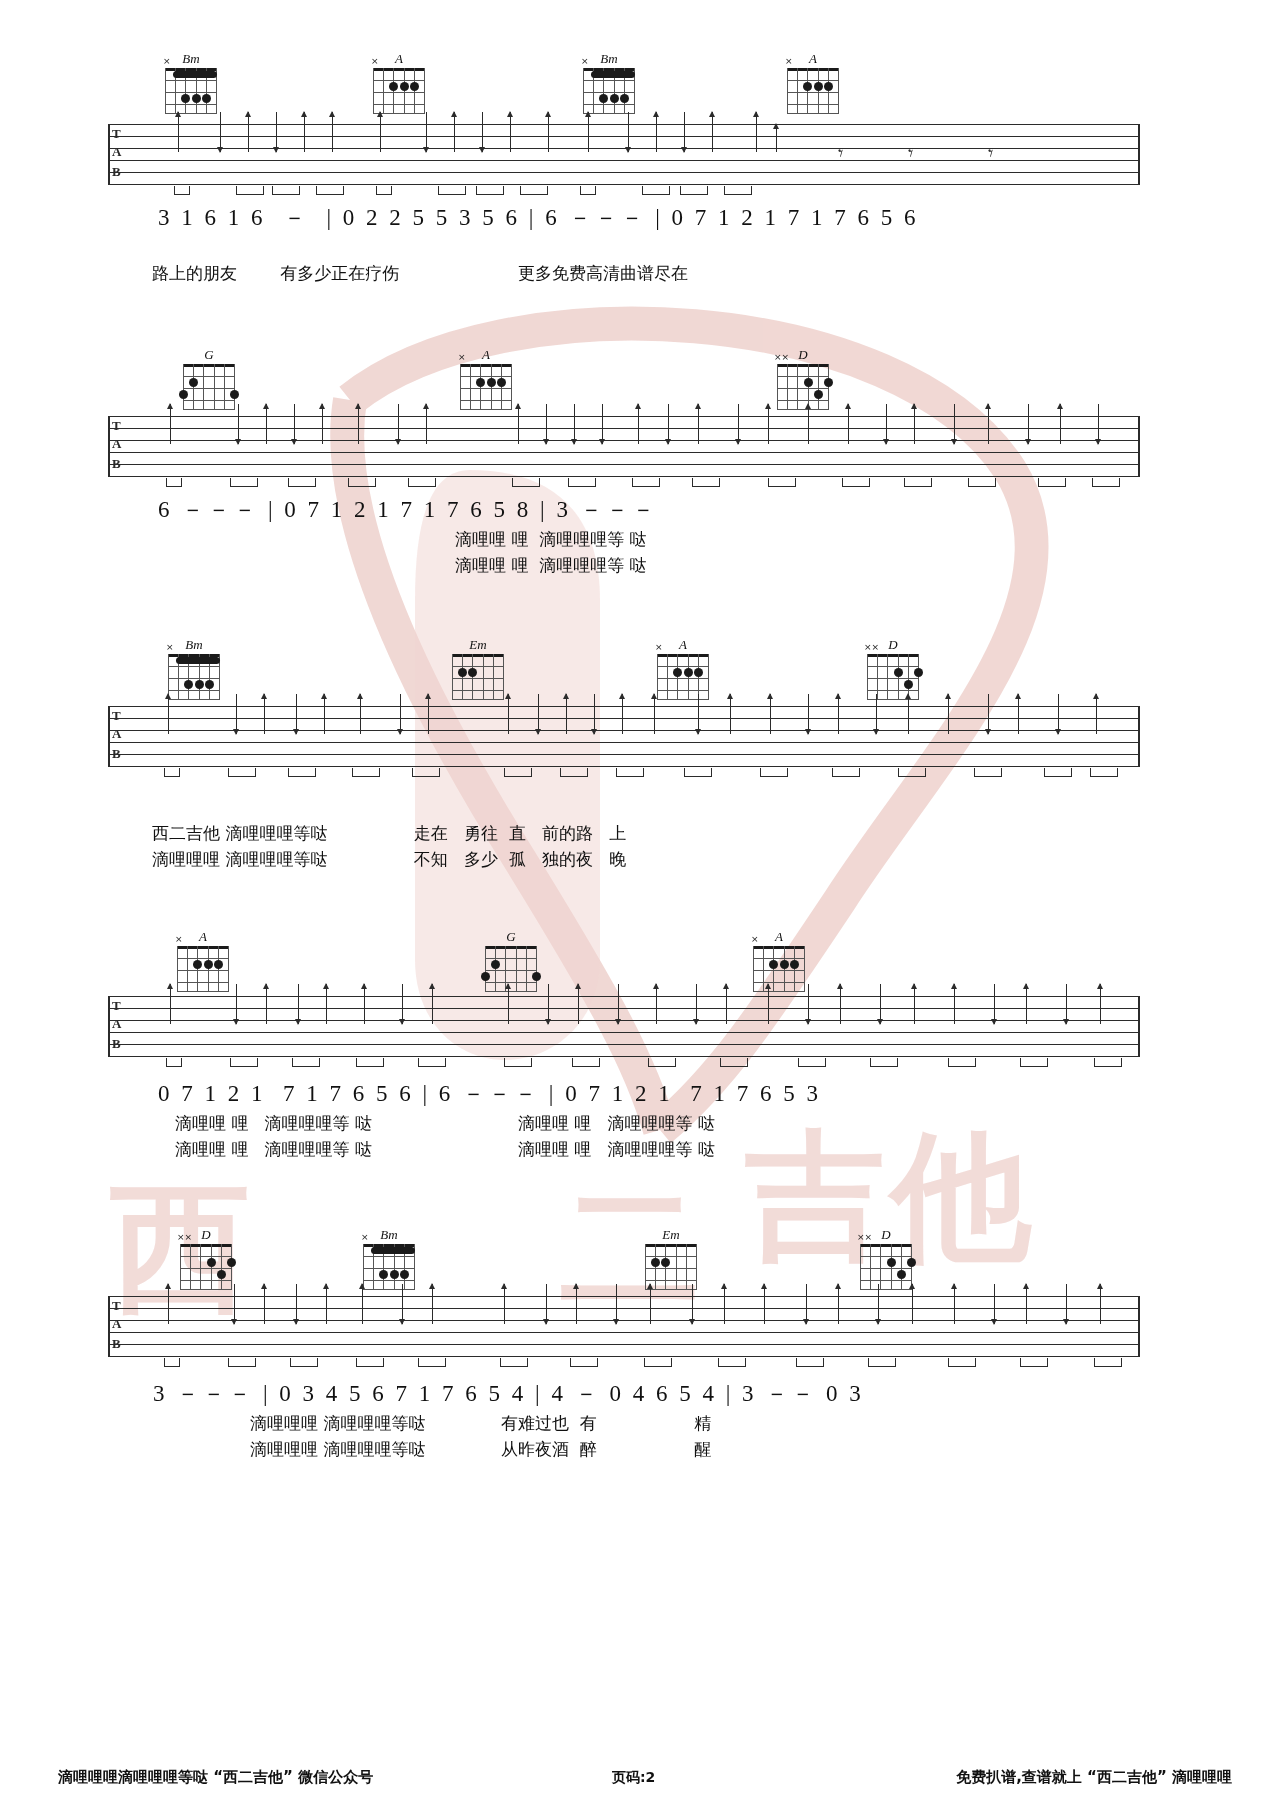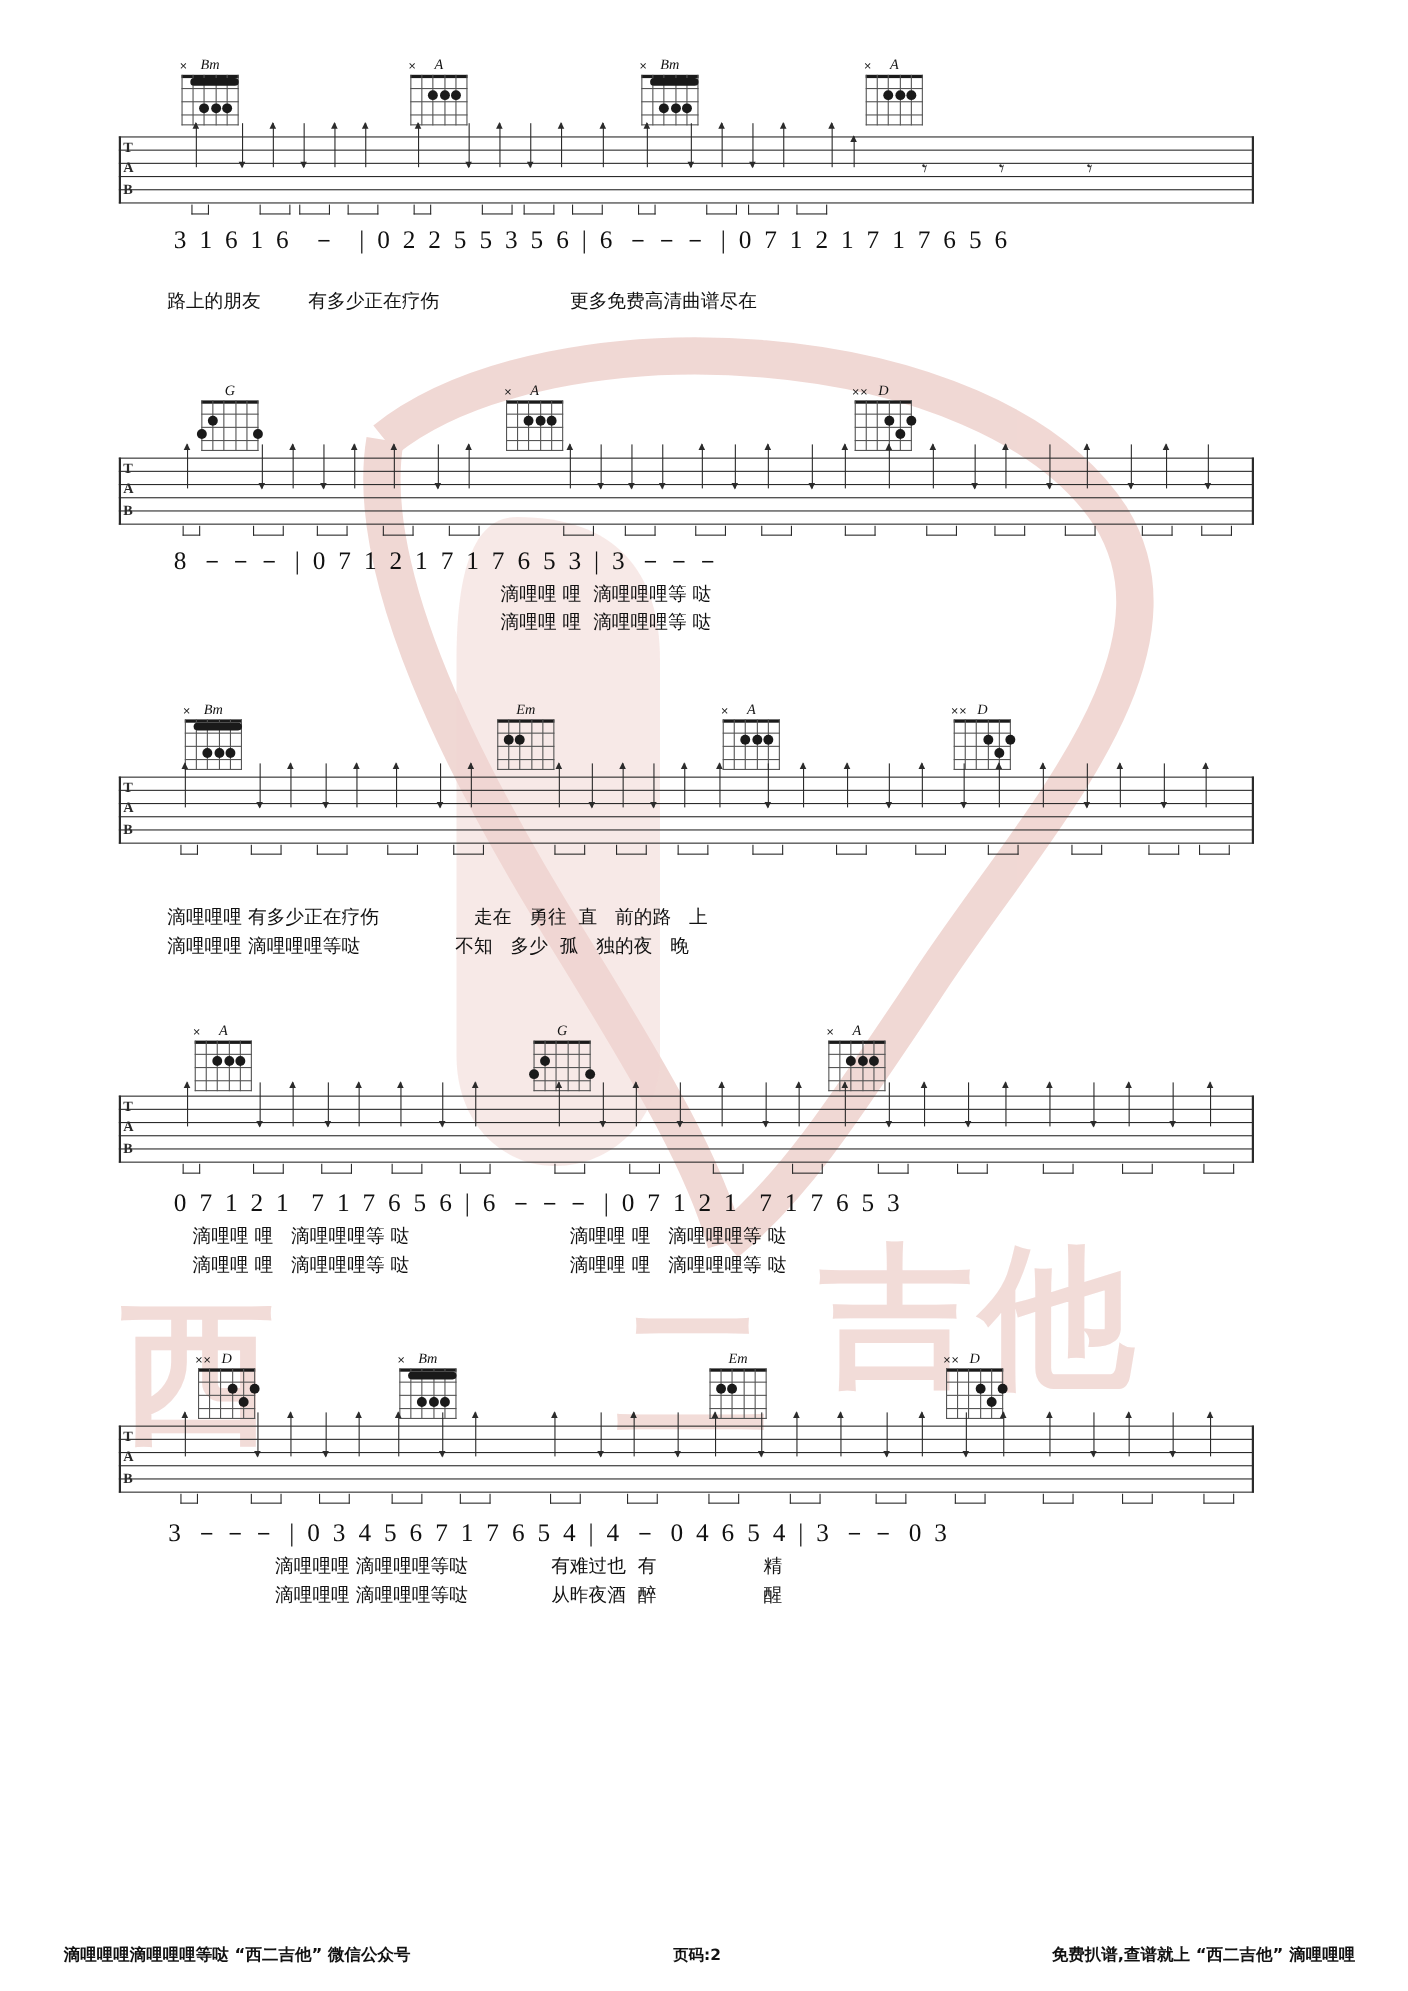--- a/index.html
+++ b/index.html
@@ -475,21 +475,21 @@
     <div class="rhy" style="left:584px; top:62px; width:26px;"></div>
     <div class="rhy" style="left:660px; top:62px; width:26px;"></div>
     <div class="rhy" style="left:734px; top:62px; width:26px;"></div>
     <div class="rhy" style="left:796px; top:62px; width:26px;"></div>
     <div class="rhy" style="left:860px; top:62px; width:26px;"></div>
     <div class="rhy" style="left:930px; top:62px; width:26px;"></div>
     <div class="rhy" style="left:984px; top:62px; width:26px;"></div>
   </div>
 
   <div class="numline" style="top:146px;">
-    <div class="seg" style="left:50px; font-size:23px; letter-spacing:3px;">8 －－－ | 0 7 1 2 1 7 1 7 6 5 3 | 3 －－－</div>
+    <div class="seg" style="left:50px; font-size:23px; letter-spacing:3px;">6 －－－ | 0 7 1 2 1 7 1 7 6 5 8 | 3 －－－</div>
   </div>
   <div class="lyric" style="top:180px; left:455px;">滴哩哩 哩  滴哩哩哩等 哒</div>
   <div class="lyric" style="top:206px; left:455px;">滴哩哩 哩  滴哩哩哩等 哒</div>
 </div>
 
 <div class="system" style="top:638px; height:240px;">
   <div class="chord" style="left:163px; top:0;">
     <div class="cname">Bm</div>
     <div class="grid">
       <div class="nut"></div>
@@ -619,21 +619,21 @@
     <div class="rhy" style="left:508px; top:62px; width:26px;"></div>
     <div class="rhy" style="left:576px; top:62px; width:26px;"></div>
     <div class="rhy" style="left:652px; top:62px; width:26px;"></div>
     <div class="rhy" style="left:724px; top:62px; width:26px;"></div>
     <div class="rhy" style="left:790px; top:62px; width:26px;"></div>
     <div class="rhy" style="left:866px; top:62px; width:26px;"></div>
     <div class="rhy" style="left:936px; top:62px; width:26px;"></div>
     <div class="rhy" style="left:982px; top:62px; width:26px;"></div>
   </div>
 
-  <div class="lyric" style="top:184px; left:152px;">滴哩哩哩 有多少正在疗伤                走在   勇往  直   前的路   上</div>
+  <div class="lyric" style="top:184px; left:152px;">西二吉他 滴哩哩哩等哒                走在   勇往  直   前的路   上</div>
   <div class="lyric" style="top:210px; left:152px;">滴哩哩哩 滴哩哩哩等哒                不知   多少  孤   独的夜   晚</div>
 </div>
 
 <div class="system" style="top:930px; height:230px;">
   <div class="chord" style="left:172px; top:0;">
     <div class="cname">A</div>
     <div class="grid">
       <div class="nut"></div>
       <div class="fret" style="top:12px"></div>
         <div class="fret" style="top:24px"></div>

